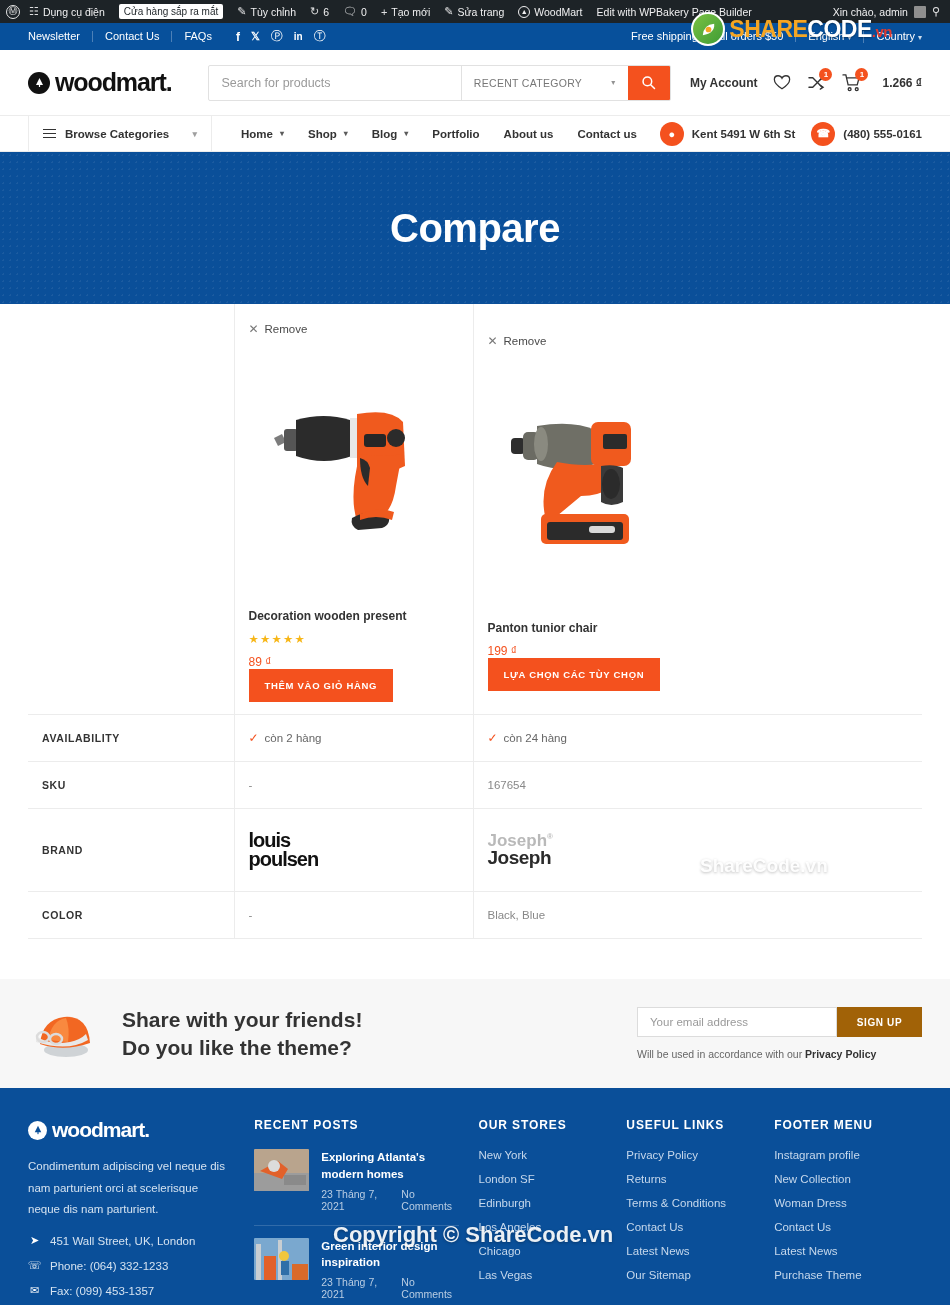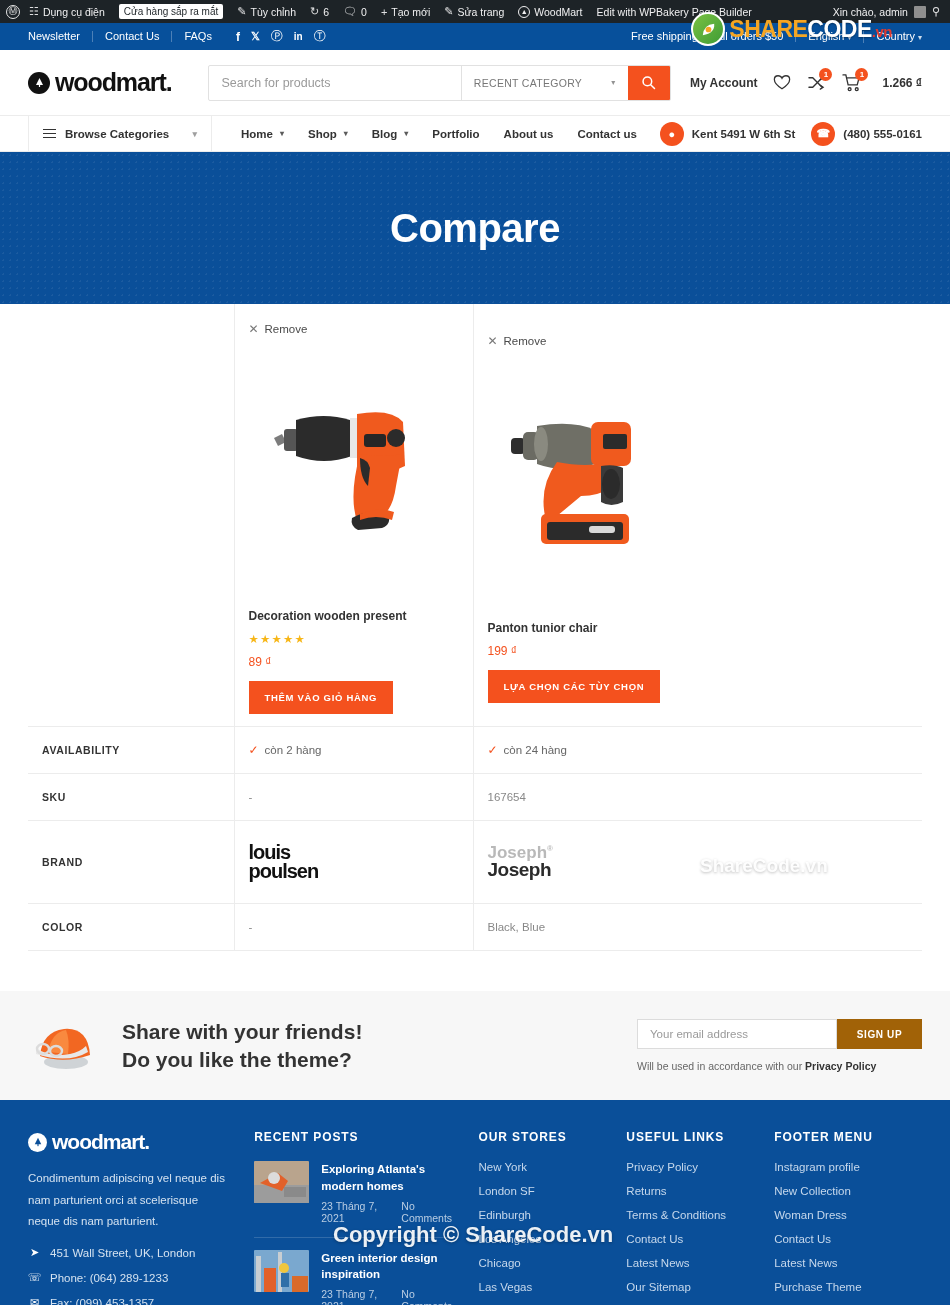--- a/index.html
+++ b/index.html
@@ -159,21 +159,21 @@
   .pimg {
     width: 100%; height: 250px; background: #fff; display: flex;
     align-items: center; justify-content: center;
   }
   .ptitle { font-size: 12px; font-weight: 700; color: #333; margin: 13px 0 0; }
   .stars { color: #f7b617; font-size: 11.5px; letter-spacing: 1.2px; margin-top: 9px; }
   .price { color: #f4511e; font-size: 12px; margin-top: 9px; }
   .btn-orange {
     display: inline-block; background: #f4511e; color: #fff; border: none;
     font-size: 9.5px; font-weight: 700; letter-spacing: .7px; text-transform: uppercase;
-    padding: 11px 16px; margin-top: 12px; cursor: pointer;
+    padding: 11px 16px; cursor: pointer;
     font-family: "Liberation Sans", sans-serif;
   }
   .stock { display: inline-flex; align-items: center; gap: 6px; color: #666; font-size: 11.5px;}
   .check { color: #f4511e; font-size: 12px; }
   .brand-logo { font-weight: 800; line-height: .95; letter-spacing: -1px; }
   .brand-louis { font-size: 20px; color: #111; }
   .brand-joseph-1 { font-size: 17px; color: #b9b9b9; letter-spacing: 0; }
   .brand-joseph-2 { font-size: 19px; color: #2b2b2b; letter-spacing: -.5px; }
 
   
@@ -588,21 +588,21 @@
           </span>
           <span class="flogo-text">woodmart.</span>
         </div>
         <div class="fdesc">Condimentum adipiscing vel neque dis nam parturient orci at scelerisque neque dis nam parturient.</div>
         <div class="fcontact">
           <span class="fc-ico">➤</span>
           <span>451 Wall Street, UK, London</span>
         </div>
         <div class="fcontact">
           <span class="fc-ico">☏</span>
-          <span>Phone: (064) 289-1233</span>
+          <span>Phone: (064) 332-1233</span>
         </div>
         <div class="fcontact">
           <span class="fc-ico">✉</span>
           <span>Fax: (099) 453-1357</span>
         </div>
       </div>
 
       <div class="fcol-2">
         <div class="fheading">RECENT POSTS</div>
         <div class="post-item">

